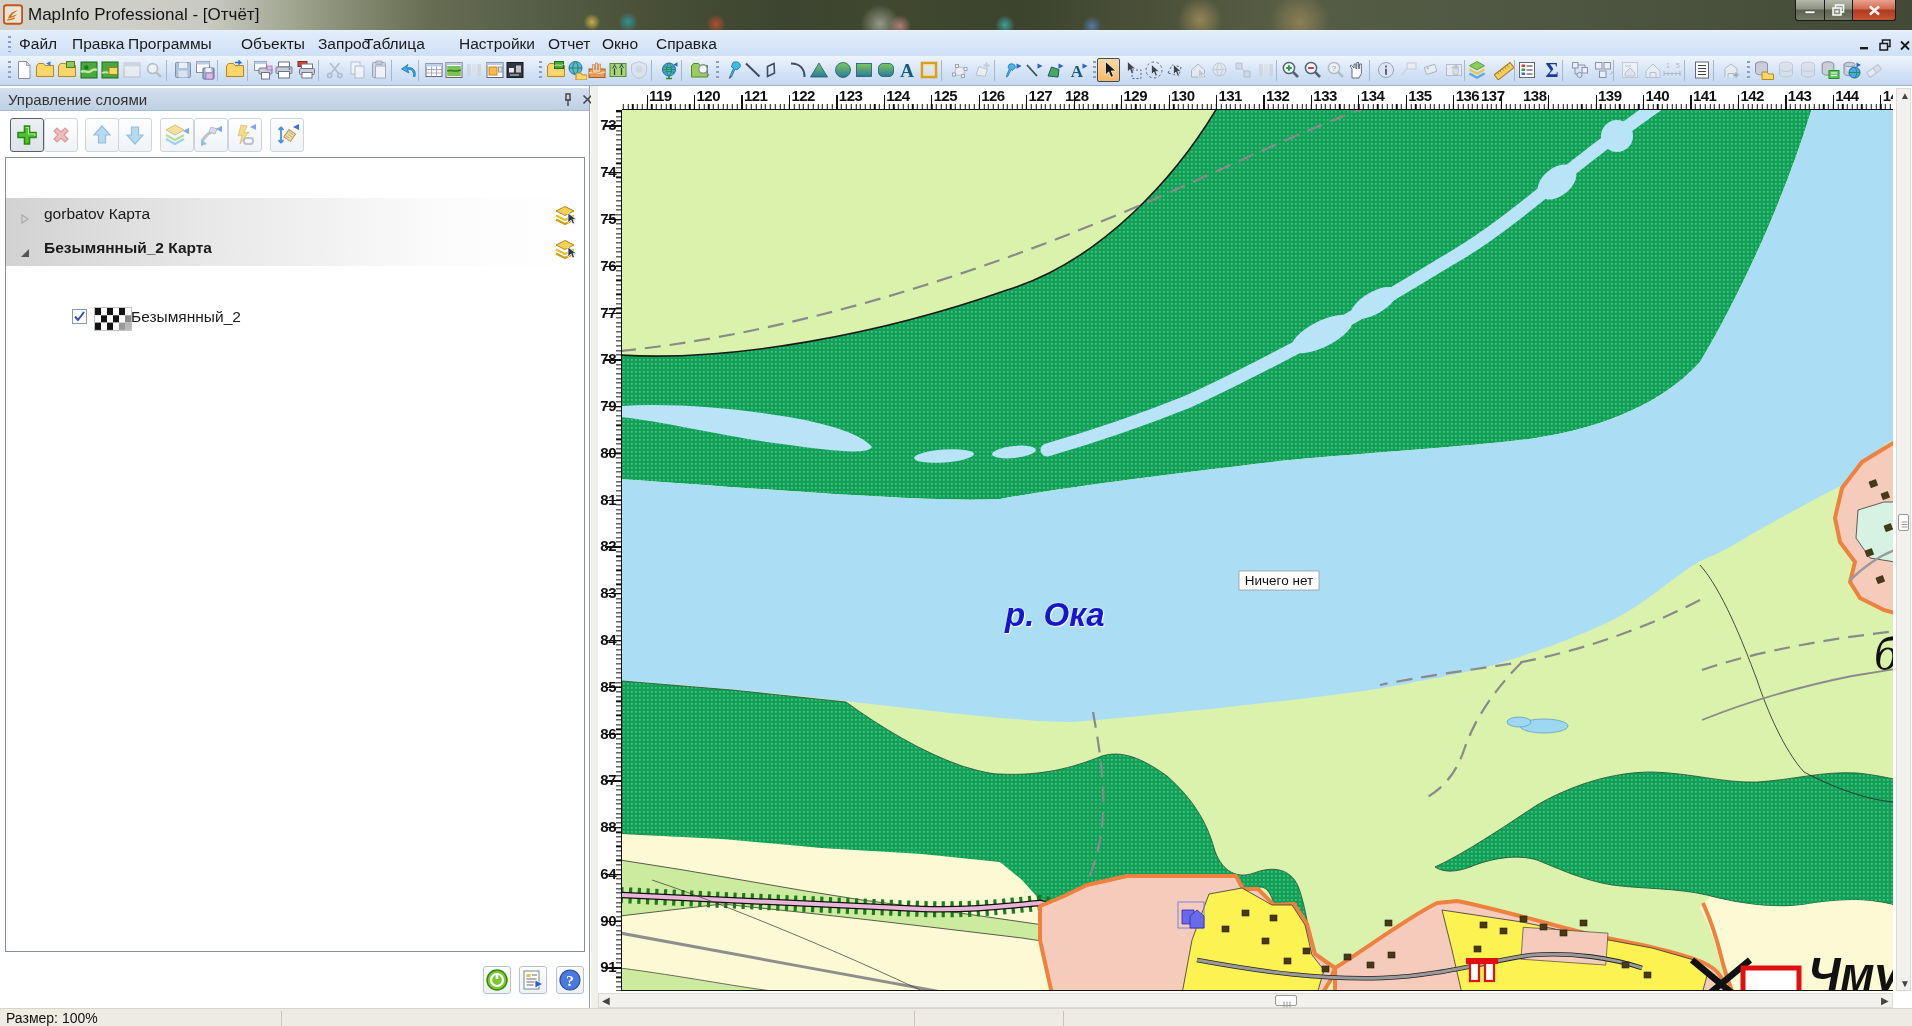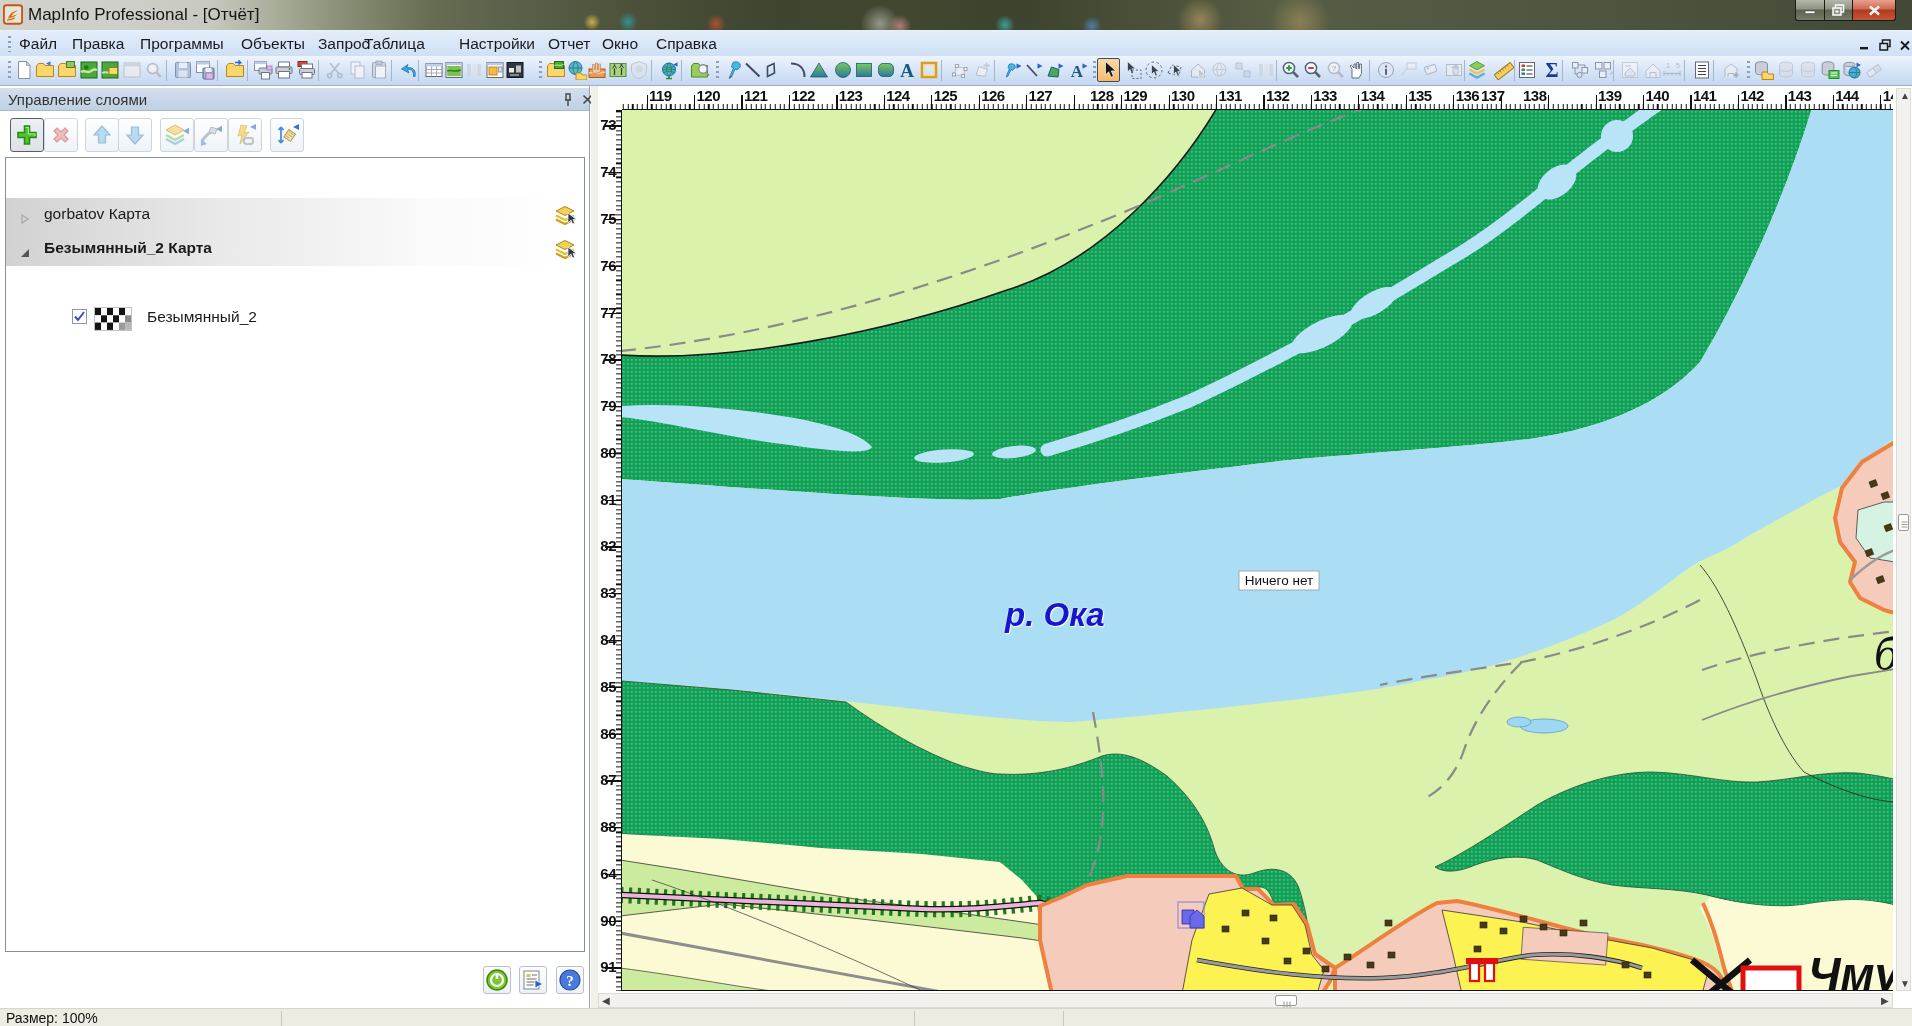--- a/index.html
+++ b/index.html
@@ -84,21 +84,21 @@
           <path d="M2 1.5l9 8M11 1.5l-9 8" stroke="#fff" stroke-width="2.4"></path>
           <path d="M2 1.5l9 8M11 1.5l-9 8" stroke="#eee" stroke-width="1.2"></path>
         </svg>
       </div>
 </div>
 </div>
 <div id="menubar">
     <div class="grip" style="left:8px;top:5px;height:16px"></div>
     <span class="mitem" style="left:19px">Файл</span>
     <span class="mitem" style="left:72px">Правка</span>
-    <span class="mitem" style="left:140px">Программы</span>
+    <span class="mitem" style="left:128px">Программы</span>
     <span class="mitem" style="left:241px">Объекты</span>
     <span class="mitem" style="left:318px">Запрос</span>
     <span class="mitem" style="left:364px">Таблица</span>
     <span class="mitem" style="left:459px">Настройки</span>
     <span class="mitem" style="left:548px">Отчет</span>
     <span class="mitem" style="left:602px">Окно</span>
     <span class="mitem" style="left:656px">Справка</span>
     <span class="mdib" style="left:1858px;top:7px"><svg width="14" height="14" viewBox="0 0 14 14">
         <rect x="2" y="9" width="8" height="2.4" fill="#1a1a1a"></rect>
       </svg></span>
@@ -632,21 +632,21 @@
           <rect x="19" y="8.3" width="6" height="7.3" fill="#141414"></rect>
           <rect x="25" y="8.3" width="6" height="7.3" fill="#fdfdfd"></rect>
           <rect x="31" y="8.3" width="6" height="7.3" fill="#8a8a8a"></rect>
           <rect x="1" y="15.6" width="6" height="7.3" fill="#141414"></rect>
           <rect x="7" y="15.6" width="6" height="7.3" fill="#fdfdfd"></rect>
           <rect x="13" y="15.6" width="6" height="7.3" fill="#141414"></rect>
           <rect x="19" y="15.6" width="6" height="7.3" fill="#fdfdfd"></rect>
           <rect x="25" y="15.6" width="6" height="7.3" fill="#9a9a9a"></rect>
           <rect x="31" y="15.6" width="6" height="7.3" fill="#b8b8b8"></rect>
         </svg></span>
-<span class="ctxt" style="left:141px">Безымянный_2</span>
+<span class="ctxt" style="left:125px">Безымянный_2</span>
     </div>
     <div class="pbtn2" style="left:483px;top:880px">
       <svg width="26" height="26" viewBox="0 0 26 26">
         <circle cx="13" cy="13" r="10" fill="#7cc832" stroke="#3a8a0a" stroke-width="1.5"></circle>
         <circle cx="13" cy="13" r="6" fill="none" stroke="#fff" stroke-width="2.2"></circle>
         <path d="M13 6v6" stroke="#fff" stroke-width="2.6"></path>
       </svg>
     </div>
 <div class="pbtn2" style="left:519px;top:880px">
       <svg width="26" height="26" viewBox="0 0 26 26">
@@ -679,21 +679,21 @@
     <div class="hlab" style="left:216.8px">123</div>
     <div class="hmaj" style="left:261.8px"></div>
     <div class="hlab" style="left:264.2px">124</div>
     <div class="hmaj" style="left:309.2px"></div>
     <div class="hlab" style="left:311.7px">125</div>
     <div class="hmaj" style="left:356.7px"></div>
     <div class="hlab" style="left:359.2px">126</div>
     <div class="hmaj" style="left:404.1px"></div>
     <div class="hlab" style="left:406.6px">127</div>
     <div class="hmaj" style="left:451.6px"></div>
-    <div class="hlab" style="left:468px">128</div>
+    <div class="hlab" style="left:443px">128</div>
     <div class="hmaj" style="left:499.0px"></div>
     <div class="hlab" style="left:501.5px">129</div>
     <div class="hmaj" style="left:546.5px"></div>
     <div class="hlab" style="left:549.0px">130</div>
     <div class="hmaj" style="left:593.9px"></div>
     <div class="hlab" style="left:596.4px">131</div>
     <div class="hmaj" style="left:641.4px"></div>
     <div class="hlab" style="left:643.9px">132</div>
     <div class="hmaj" style="left:688.8px"></div>
     <div class="hlab" style="left:691.3px">133</div>

